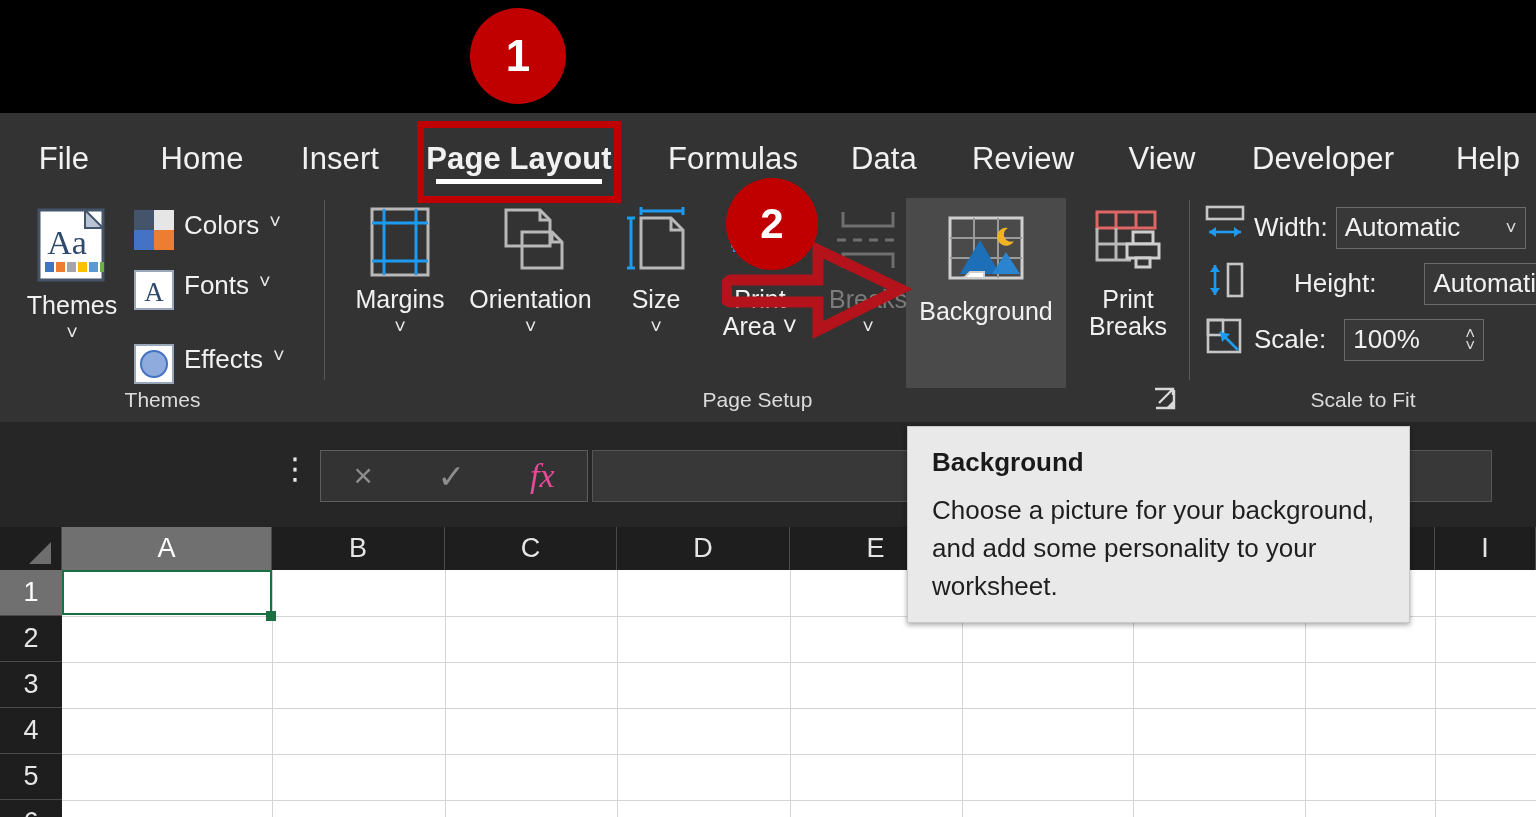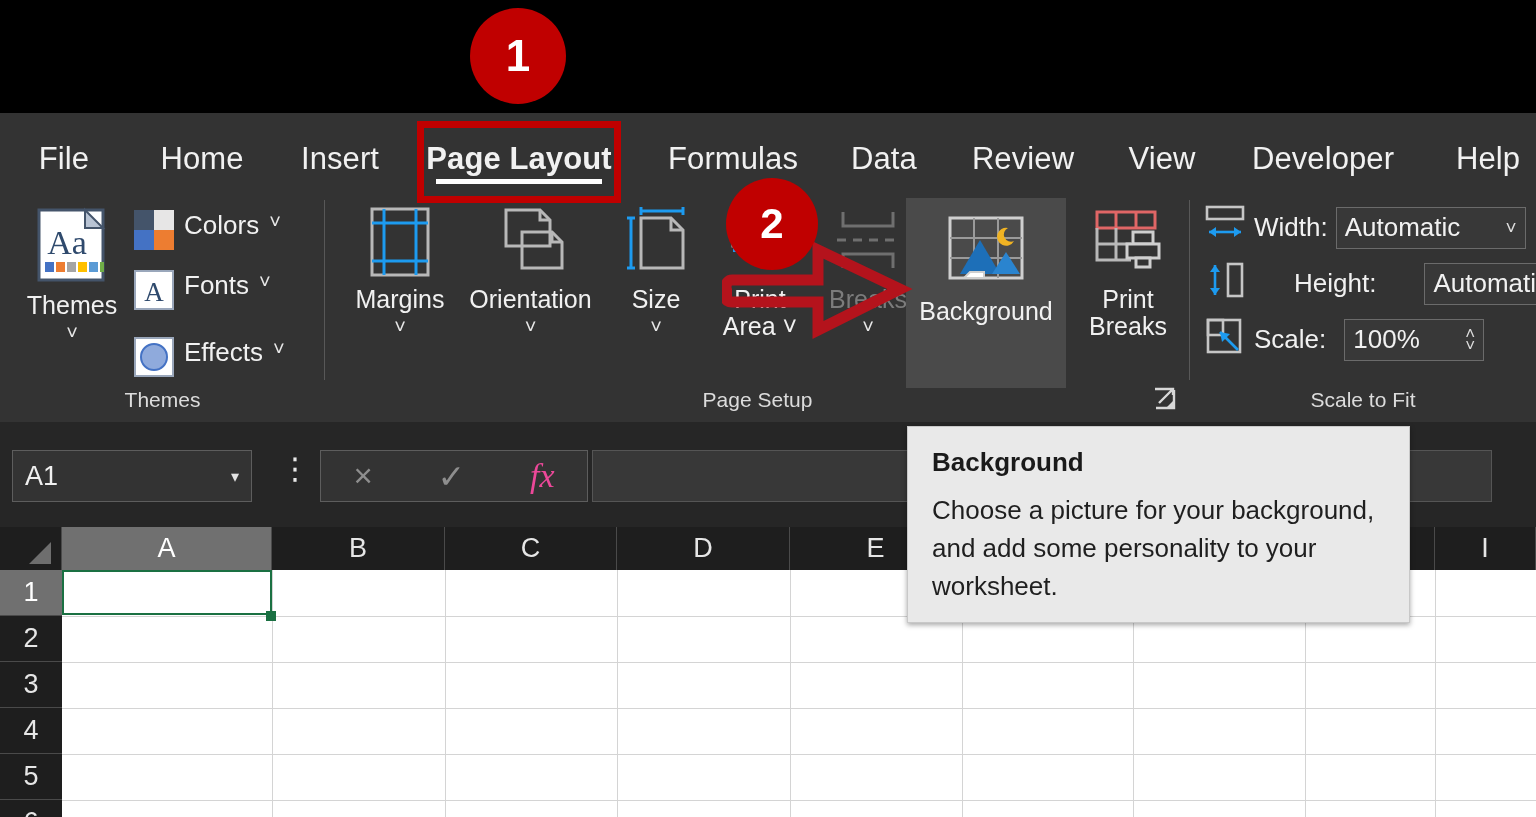--- a/index.html
+++ b/index.html
@@ -238,21 +238,21 @@
         <span>
           <svg width="40" height="40" viewBox="0 0 40 40">
             <rect x="1" y="1" width="38" height="38" fill="#ffffff" stroke="#9aa7bb" stroke-width="2"></rect>
             <text x="20" y="31" font-family="Liberation Serif, serif" font-size="27" fill="#2f4a6d" text-anchor="middle">A</text>
           </svg>
         </span>
         <span>Fonts</span>
         <span class="chev-inline">˅</span>
       </div>
 
-      <div class="smallbtn" style="left:134px; top:149px;">
+      <div class="smallbtn" style="left:134px; top:156px;">
         <span>
           <svg width="40" height="40" viewBox="0 0 40 40">
             <rect x="1" y="1" width="38" height="38" fill="#ffffff" stroke="#9aa7bb" stroke-width="2"></rect>
             <circle cx="20" cy="20" r="13" fill="#8faadc" stroke="#4472c4" stroke-width="2"></circle>
           </svg>
         </span>
         <span>Effects</span>
         <span class="chev-inline">˅</span>
       </div>
 
@@ -430,24 +430,20 @@
           <div class="grp-label" style="left: 1190px; width: 346px;">Scale to Fit</div>
         </div>
 
     </div>
   </div>
 
   <div class="tab-highlight"></div>
 
   <div class="fbar"></div>
 
-  <div class="namebox">
-    <span>A1</span>
-    <span class="caret">▾</span>
-  </div>
 
   <div class="kebab">⋮</div>
 
   <div class="fbtns">
     <span>×</span>
     <span>✓</span>
     <span class="fxitem">fx</span>
   </div>
 
   <div class="finput"></div>

